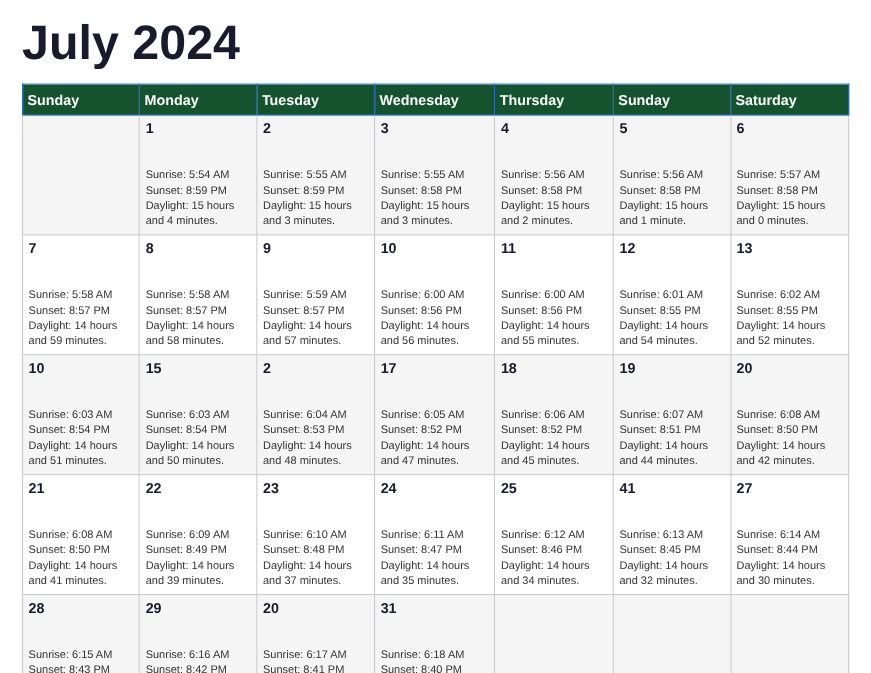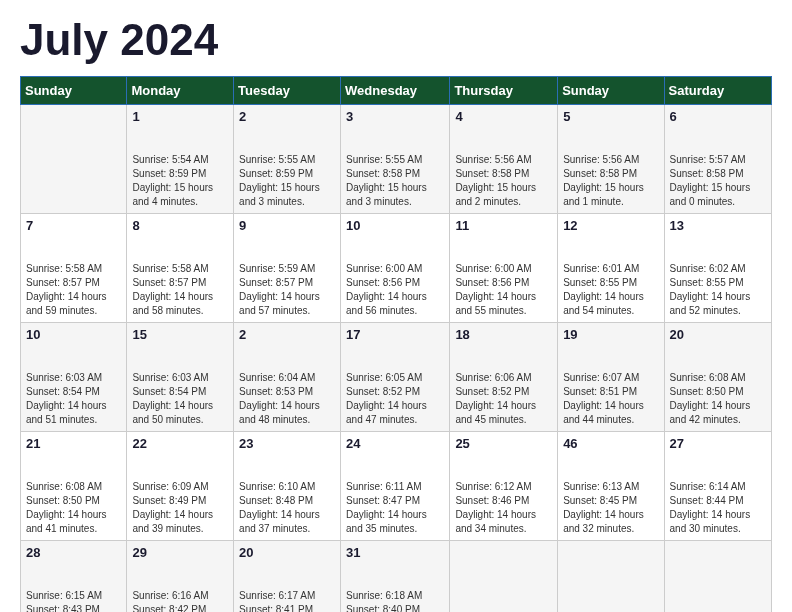--- a/index.html
+++ b/index.html
@@ -199,21 +199,21 @@
         </td>
         <td>
           <span class="day-number">24</span>
           <div class="cell-info">Sunrise: 6:11 AM<br>Sunset: 8:47 PM<br>Daylight: 14 hours<br>and 35 minutes.</div>
         </td>
         <td>
           <span class="day-number">25</span>
           <div class="cell-info">Sunrise: 6:12 AM<br>Sunset: 8:46 PM<br>Daylight: 14 hours<br>and 34 minutes.</div>
         </td>
         <td>
-          <span class="day-number">46</span>
+          <span class="day-number">41</span>
           <div class="cell-info">Sunrise: 6:13 AM<br>Sunset: 8:45 PM<br>Daylight: 14 hours<br>and 32 minutes.</div>
         </td>
         <td>
           <span class="day-number">27</span>
           <div class="cell-info">Sunrise: 6:14 AM<br>Sunset: 8:44 PM<br>Daylight: 14 hours<br>and 30 minutes.</div>
         </td>
       </tr>
       <tr>
         <td>
           <span class="day-number">28</span>

